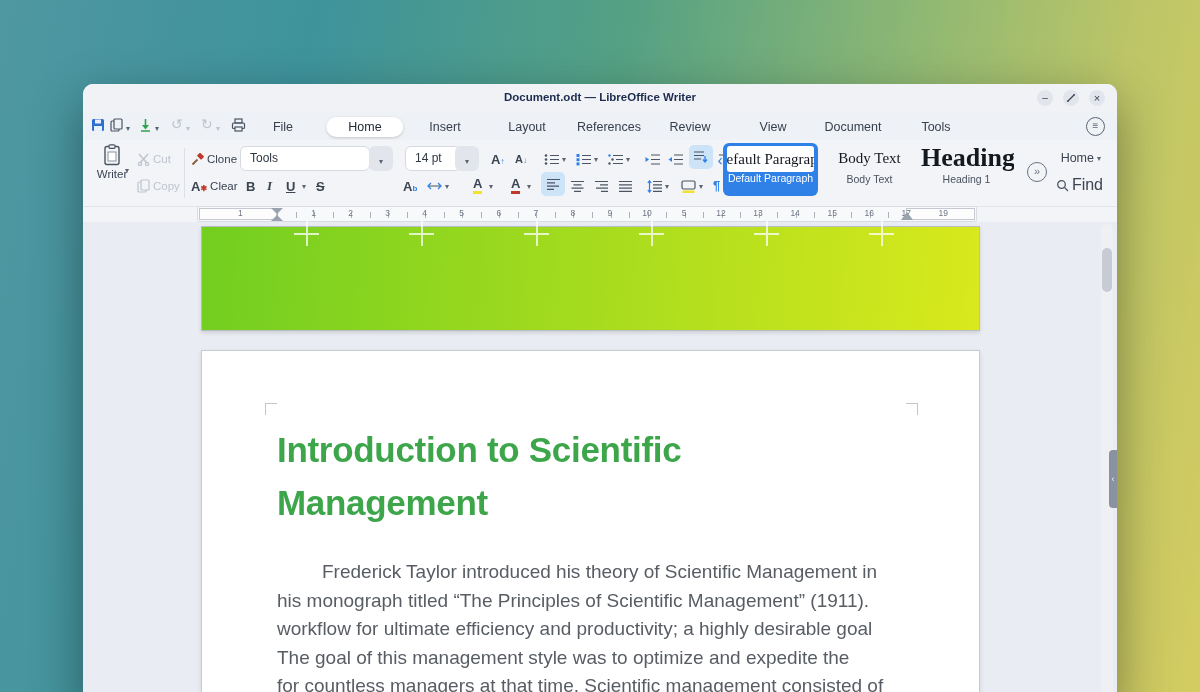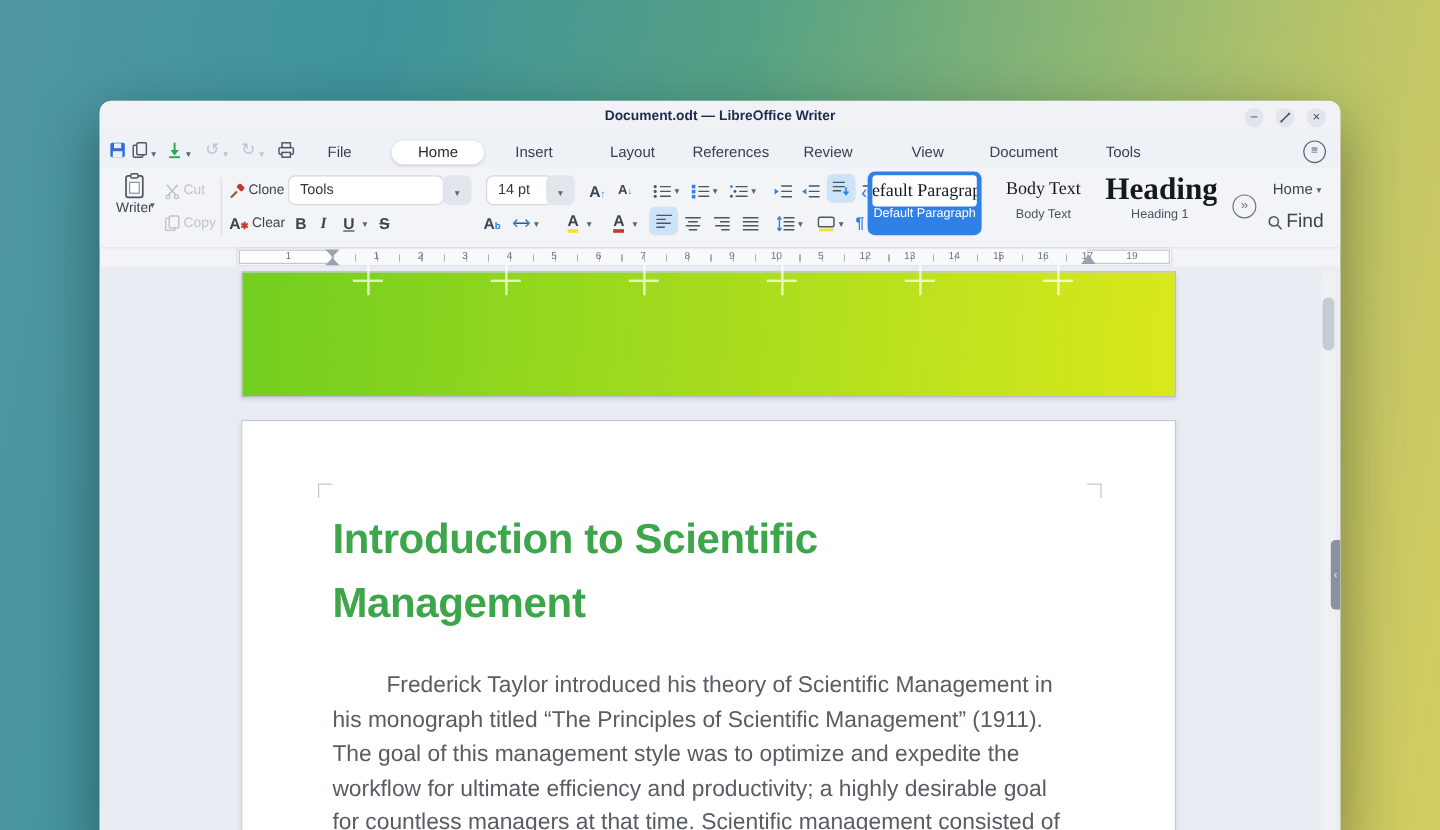--- a/index.html
+++ b/index.html
@@ -422,22 +422,22 @@
       <span class="plus" style="left:667px;"></span>
     </div>
 
     <div class="page">
       <div class="cornermark cm-l"></div>
       <div class="cornermark cm-r"></div>
       <div class="doc-heading">Introduction to Scientific Management</div>
       <div class="doc-para">
         <div>Frederick Taylor introduced his theory of Scientific Management in</div>
           <div>his monograph titled “The Principles of Scientific Management” (1911).</div>
+          <div>workflow for ultimate efficiency and productivity; a highly desirable goal</div>
           <div>The goal of this management style was to optimize and expedite the</div>
-          <div>workflow for ultimate efficiency and productivity; a highly desirable goal</div>
           <div>for countless managers at that time. Scientific management consisted of</div>
       </div>
     </div>
 
     <div class="scrollbar">
       <div class="thumb"></div>
     </div>
     <div class="sidetab">‹</div>
   </div>
 

